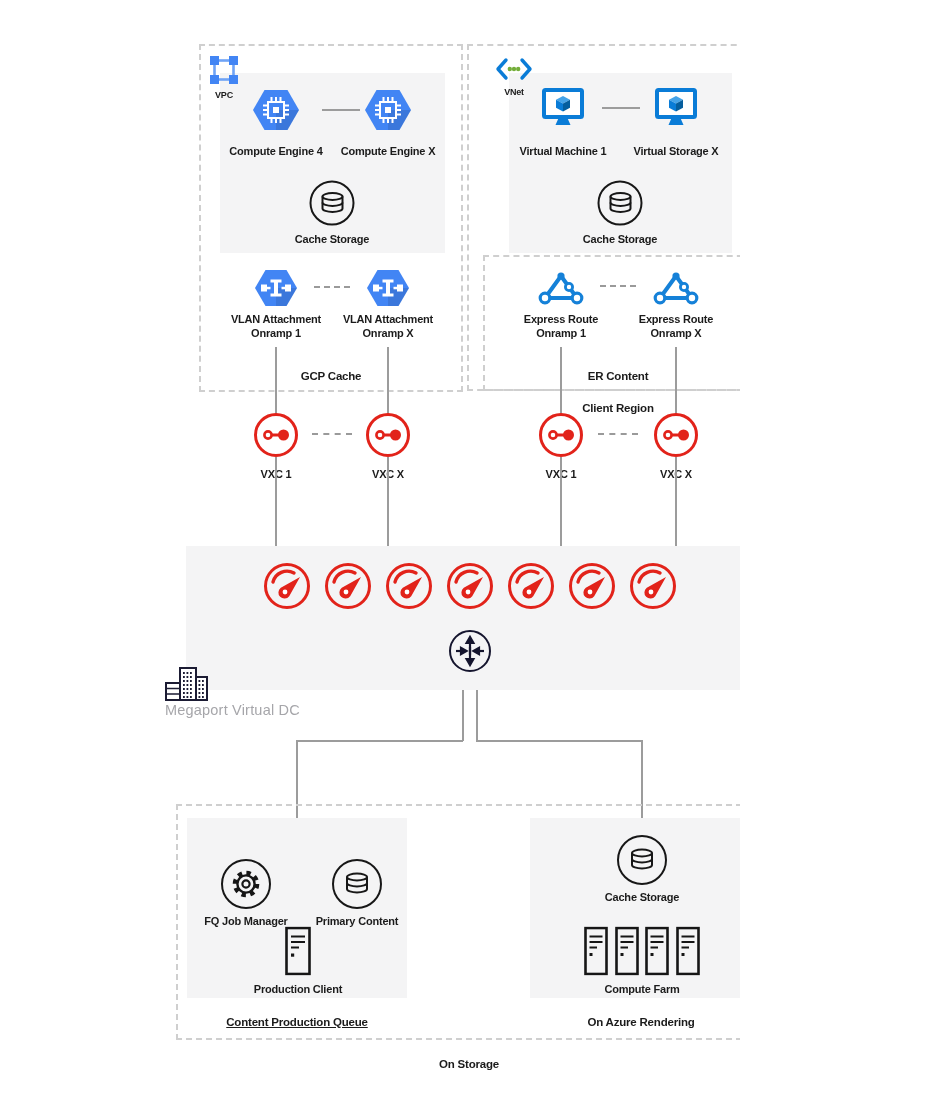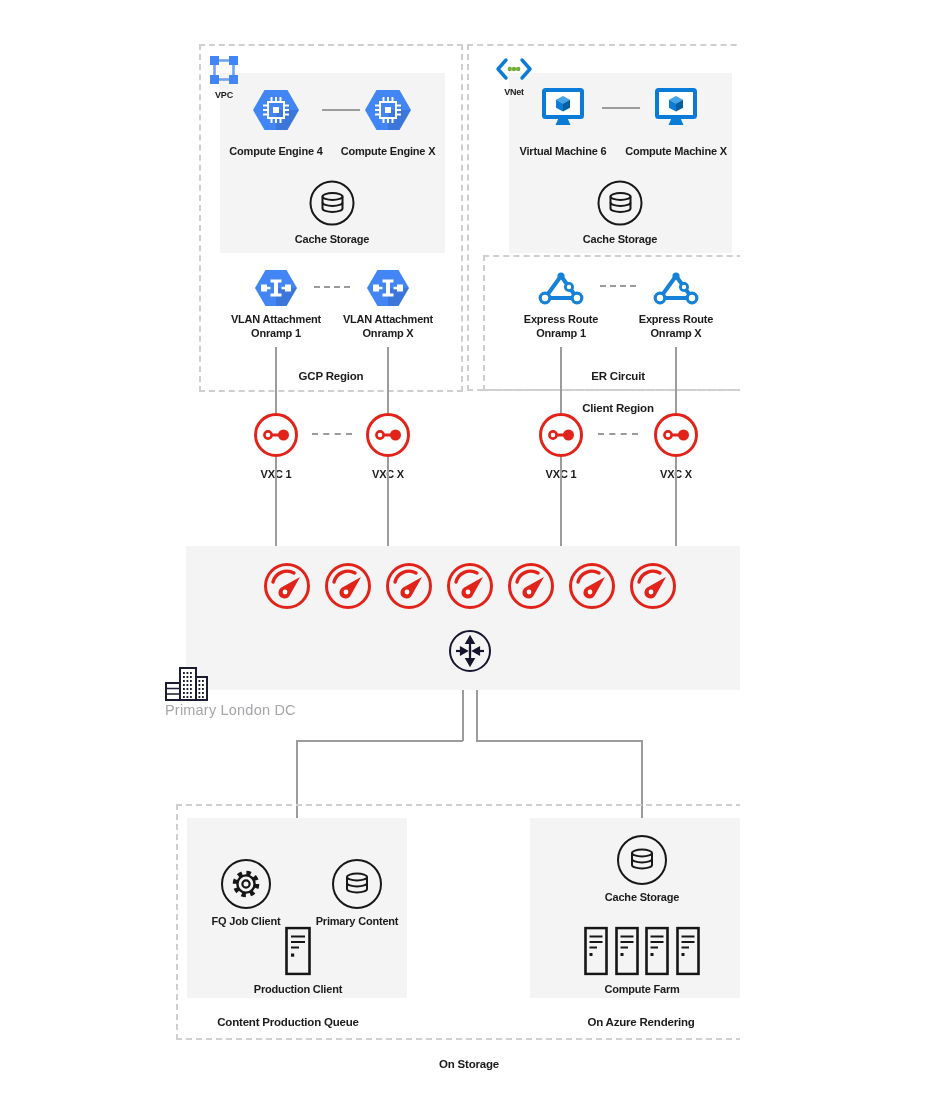--- a/index.html
+++ b/index.html
@@ -108,21 +108,21 @@
         <rect x="7" y="15.5" width="6" height="7"></rect>
         <rect x="13" y="17.8" width="3.5" height="2.5"></rect>
         <rect x="31" y="15.5" width="6" height="7"></rect>
         <rect x="27.5" y="17.8" width="3.5" height="2.5"></rect>
       </g>
     </svg>
   </div>
   <div class="dashline" style="left:314px;top:286px;width:36px;"></div>
   <div class="lbl" style="left:276px;top:312px;"><span>VLAN Attachment</span><br><span>Onramp 1</span></div>
   <div class="lbl" style="left:388px;top:312px;"><span>VLAN Attachment</span><br><span>Onramp X</span></div>
-  <div class="lbl region" style="left:331px;top:369px;">GCP Region</div>
+  <div class="lbl region" style="left:331px;top:369px;">GCP Cache</div>
 
   <div class="dashbox" style="left:467px;top:44px;width:290px;height:347px;"></div>
   <div class="panel" style="left:509px;top:73px;width:223px;height:180px;"></div>
 
   <div class="abs" style="left:495px;top:57px;">
     <svg width="38" height="24" viewBox="0 0 38 24">
       <g fill="none" stroke="#0A7CD7" stroke-width="3.4" stroke-linecap="round" stroke-linejoin="round">
         <polyline points="11,3 3,12 11,21"></polyline>
         <polyline points="27,3 35,12 27,21"></polyline>
       </g>
@@ -145,22 +145,22 @@
   <div class="ctr" style="left:676px;top:108px;">
     <svg width="48" height="42" viewBox="0 0 48 42">
       <rect x="5" y="3" width="38" height="27" rx="1.5" fill="#fff" stroke="#0A7CD7" stroke-width="4"></rect>
       <path d="M20,30 h8 l3.5,8 h-15 z" fill="#0A7CD7"></path>
       <polygon points="24,9 31,12.8 24,16.6 17,12.8" fill="#45A3E8"></polygon>
       <polygon points="17,12.8 24,16.6 24,24.5 17,20.7" fill="#0A7CD7"></polygon>
       <polygon points="31,12.8 24,16.6 24,24.5 31,20.7" fill="#055E9E"></polygon>
     </svg>
   </div>
   <div class="hline" style="left:602px;top:107px;width:38px;"></div>
-  <div class="lbl" style="left:563px;top:144px;">Virtual Machine 6</div>
-  <div class="lbl" style="left:676px;top:144px;">Compute Machine X</div>
+  <div class="lbl" style="left:563px;top:144px;">Virtual Machine 1</div>
+  <div class="lbl" style="left:676px;top:144px;">Virtual Storage X</div>
 
   <div class="cicon storagering" style="left:620px;top:203px;">
     <svg width="26" height="28" viewBox="0 0 26 28">
       <g fill="none" stroke="#171717" stroke-width="2">
         <ellipse cx="13" cy="7" rx="10" ry="3.4"></ellipse>
         <path d="M3,7 V19 A10,3.4 0 0 0 23,19 V7"></path>
         <path d="M3,13 A10,3.4 0 0 0 23,13"></path>
       </g>
     </svg>
   </div>
@@ -182,21 +182,21 @@
       <path d="M23,7 L7,29 M23,7 L39,29 M7,29 H39" fill="none" stroke="#1581D8" stroke-width="4" stroke-linecap="round"></path>
       <circle cx="23" cy="7" r="3.6" fill="#1581D8"></circle>
       <circle cx="7" cy="29" r="4.8" fill="#fff" stroke="#1581D8" stroke-width="3.2"></circle>
       <circle cx="39" cy="29" r="4.8" fill="#fff" stroke="#1581D8" stroke-width="3.2"></circle>
       <circle cx="31" cy="18" r="3.6" fill="#fff" stroke="#1581D8" stroke-width="2.8"></circle>
     </svg>
   </div>
   <div class="dashline" style="left:600px;top:285px;width:36px;"></div>
   <div class="lbl" style="left:561px;top:312px;"><span>Express Route</span><br><span>Onramp 1</span></div>
   <div class="lbl" style="left:676px;top:312px;"><span>Express Route</span><br><span>Onramp X</span></div>
-  <div class="lbl region" style="left:618px;top:369px;">ER Circuit</div>
+  <div class="lbl region" style="left:618px;top:369px;">ER Content</div>
   <div class="lbl region" style="left:618px;top:401px;">Client Region</div>
 
   <div class="vline" style="left:275px;top:347px;height:67px;"></div>
   <div class="vline" style="left:387px;top:347px;height:67px;"></div>
   <div class="vline" style="left:560px;top:347px;height:67px;"></div>
   <div class="vline" style="left:675px;top:347px;height:67px;"></div>
 
   <div class="cicon redring" style="left:276px;top:435px;">
     <svg width="32" height="16" viewBox="-16 -8 32 16">
       <circle cx="-8" cy="0" r="3.6" fill="#fff" stroke="#E2231A" stroke-width="2.6"></circle>
@@ -313,21 +313,21 @@
       </g>
       <g stroke="#1B1B33" stroke-width="1.8" stroke-dasharray="1.8,1.7">
         <path d="M19,7 H29 M19,11 H29 M19,15 H29 M19,19 H29 M19,23 H29 M19,27 H29 M19,31 H29"></path>
         <path d="M34.5,15 H41 M34.5,19 H41 M34.5,23 H41 M34.5,27 H41 M34.5,31 H41"></path>
       </g>
       <g stroke="#1B1B33" stroke-width="1.6">
         <path d="M2,22.5 H16 M2,28 H16"></path>
       </g>
     </svg>
   </div>
-  <div class="lbl muted" style="left:165px;top:703px;">Primary London DC</div>
+  <div class="lbl muted" style="left:165px;top:703px;">Megaport Virtual DC</div>
 
   <div class="vline" style="left:462px;top:690px;height:51px;"></div>
   <div class="vline" style="left:476px;top:690px;height:51px;"></div>
   <div class="hline" style="left:296px;top:740px;width:167px;"></div>
   <div class="hline" style="left:476px;top:740px;width:166px;"></div>
   <div class="vline" style="left:296px;top:740px;height:78px;"></div>
   <div class="vline" style="left:641px;top:740px;height:78px;"></div>
 
   <div class="dashbox" style="left:176px;top:804px;width:586px;height:236px;"></div>
   <div class="panel" style="left:187px;top:818px;width:220px;height:180px;"></div>
@@ -335,21 +335,21 @@
 
   <div class="cicon bigring" style="left:246px;top:884px;">
     <svg width="34" height="34" viewBox="-17 -17 34 34">
       <g fill="none" stroke="#161616">
         <circle r="11" stroke-width="4.6" stroke-dasharray="4.3,4.35"></circle>
         <circle r="8.6" stroke-width="2.4"></circle>
         <circle r="3.6" stroke-width="2.2"></circle>
       </g>
     </svg>
   </div>
-  <div class="lbl" style="left:246px;top:914px;">FQ Job Client</div>
+  <div class="lbl" style="left:246px;top:914px;">FQ Job Manager</div>
 
   <div class="cicon bigring" style="left:357px;top:884px;">
     <svg width="26" height="28" viewBox="0 0 26 28">
       <g fill="none" stroke="#171717" stroke-width="2">
         <ellipse cx="13" cy="7" rx="10" ry="3.4"></ellipse>
         <path d="M3,7 V19 A10,3.4 0 0 0 23,19 V7"></path>
         <path d="M3,13 A10,3.4 0 0 0 23,13"></path>
       </g>
     </svg>
   </div>
@@ -408,17 +408,17 @@
     <svg width="24" height="49" viewBox="0 0 24 49">
       <rect x="1.5" y="1.5" width="21" height="46" fill="none" stroke="#161616" stroke-width="2.6"></rect>
       <g stroke="#161616" stroke-width="2">
           <path d="M5.5,10 H18.5 M5.5,15.5 H18.5 M5.5,21 H13"></path>
         </g>
       <rect x="5.5" y="26.5" width="3" height="3" fill="#161616"></rect>
     </svg>
   </div>
   <div class="lbl" style="left:642px;top:982px;">Compute Farm</div>
 
-  <div class="lbl region" style="left:288px;top:1015px;">Content Production Queue</div>
+  <div class="lbl region" style="left:297px;top:1015px;text-decoration:underline;">Content Production Queue</div>
   <div class="lbl region" style="left:641px;top:1015px;">On Azure Rendering</div>
   <div class="lbl region" style="left:469px;top:1057px;">On Storage</div>
 
 </div>
 
 </body></html>

